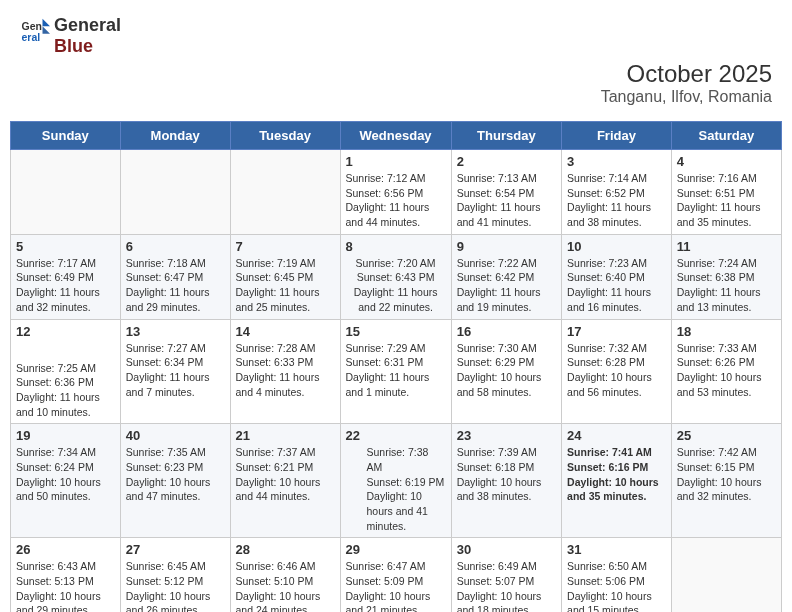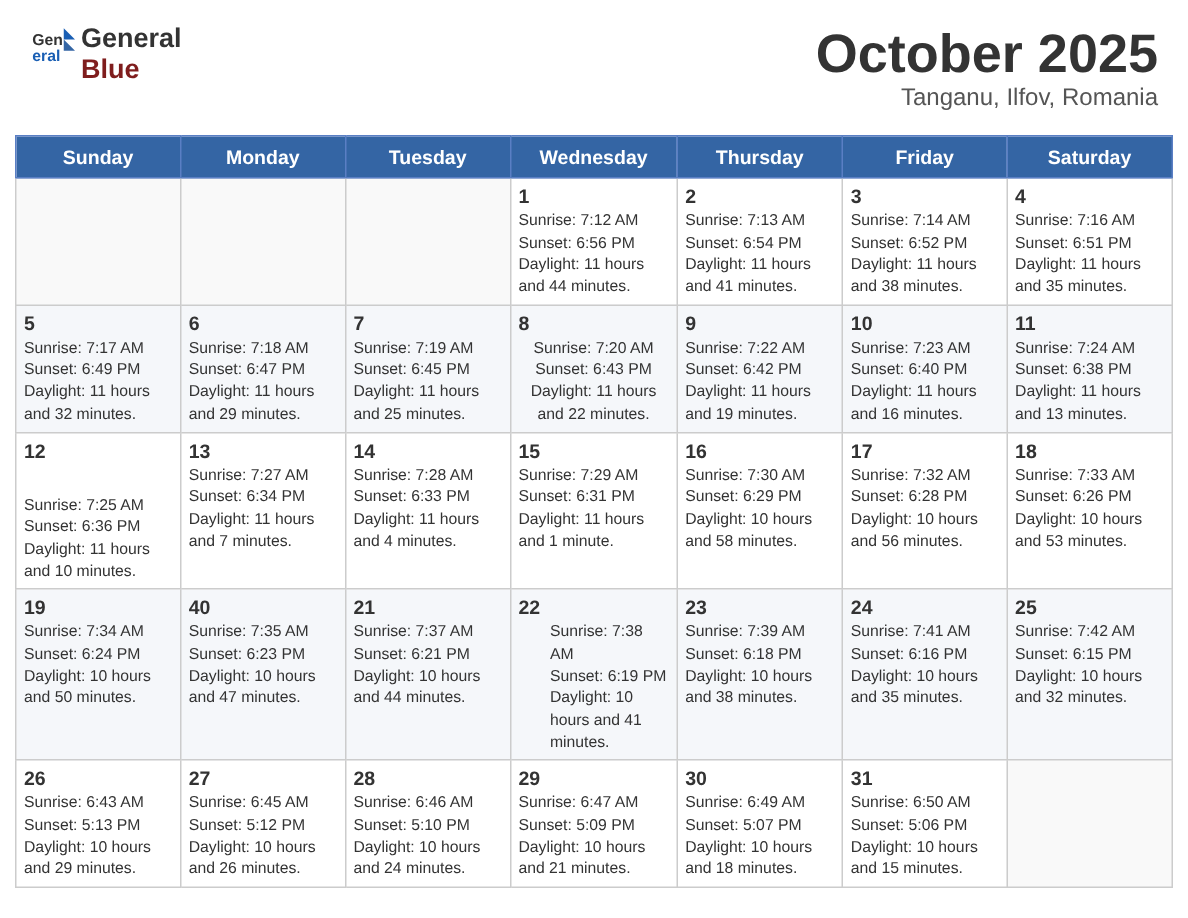--- a/index.html
+++ b/index.html
@@ -31,23 +31,24 @@
     .logo-blue { color: #7f1d1d; }
     .logo-icon {
       width: 30px;
       height: 30px;
       margin-right: 4px;
     }
     .title-block {
       text-align: right;
     }
     .month-title {
-      font-size: 36px;
-      font-weight: bold;
+      font-size: 24px;
+      font-weight: normal;
       color: #333;
+      margin-top: 45px;
     }
     .location-title {
       font-size: 16px;
       color: #555;
     }
     .calendar {
       width: 100%;
       border-collapse: collapse;
       border: 1px solid #ccc;
     }
@@ -267,21 +268,21 @@
 Daylight: 10 hours and 41 minutes.</div>
         </td>
         <td>
           <div class="day-number">23</div>
           <div class="day-info" style="white-space: pre-wrap;">Sunrise: 7:39 AM
 Sunset: 6:18 PM
 Daylight: 10 hours and 38 minutes.</div>
         </td>
         <td>
           <div class="day-number">24</div>
-          <div class="day-info" style="white-space: pre-wrap;">Sunrise: 7:41 AM
+          <div class="day-info" style="white-space: pre-wrap; font-weight: bold;">Sunrise: 7:41 AM
 Sunset: 6:16 PM
 Daylight: 10 hours and 35 minutes.</div>
         </td>
         <td>
           <div class="day-number">25</div>
           <div class="day-info" style="white-space: pre-wrap;">Sunrise: 7:42 AM
 Sunset: 6:15 PM
 Daylight: 10 hours and 32 minutes.</div>
         </td>
       </tr>

